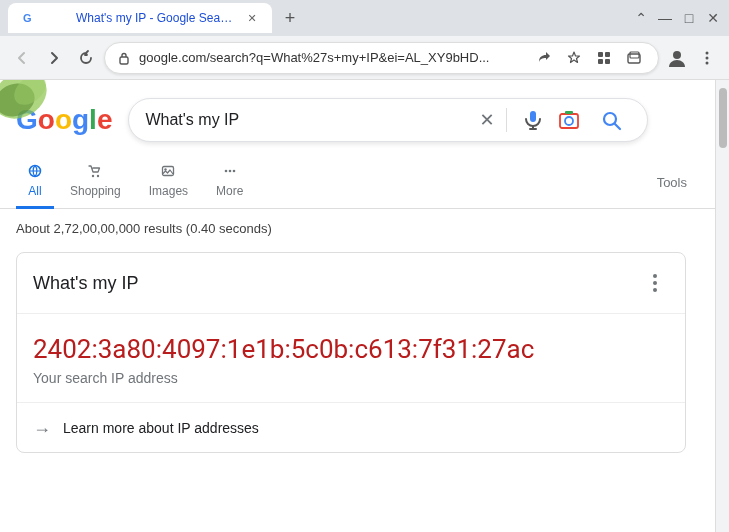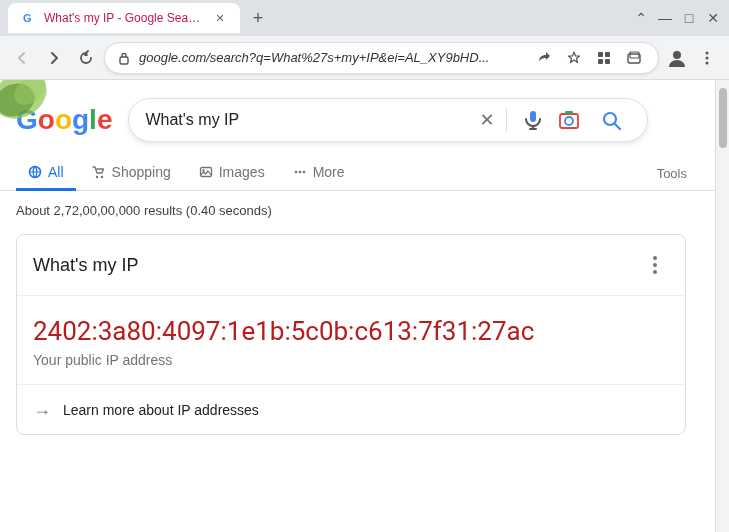--- a/index.html
+++ b/index.html
@@ -75,21 +75,21 @@
       height: 32px;
       background: #fff;
       border-radius: 20px;
       display: flex;
       align-items: center;
       padding: 0 12px;
       gap: 8px;
       border: 1px solid #ddd;
       box-shadow: 0 1px 3px rgba(0,0,0,0.1);
     }
-    .address-text { font-size: 13px; color: #333; flex: 1; font-style: italic; }
+    .address-text { font-size: 13px; color: #333; flex: 1; }
     .address-icons { display: flex; gap: 6px; align-items: center; }
     .address-icon-btn {
       width: 24px; height: 24px;
       display: flex; align-items: center; justify-content: center;
       border-radius: 50%;
       cursor: pointer;
       color: #555;
       font-size: 14px;
     }
     .navbar-right {
@@ -196,25 +196,26 @@
       align-items: center;
       padding: 0 16px;
       border-bottom: 1px solid #ddd;
       gap: 4px;
     }
     .search-tab {
       display: flex;
       align-items: center;
       gap: 6px;
       padding: 8px 12px;
-      font-size: 14px;
+      font-size: 12px;
       color: #70757a;
       cursor: pointer;
       border-bottom: 3px solid transparent;
       margin-bottom: -1px;
+      flex-direction: column;
     }
     .search-tab.active {
       color: #1a73e8;
       border-bottom: 3px solid #1a73e8;
     }
     .tab-spacer { flex: 1; }
     .tools-btn {
       display: flex;
       align-items: center;
       gap: 6px;
@@ -303,21 +304,21 @@
 </head>
 <body>
 
 <div class="titlebar">
   <div class="titlebar-tab">
 
     <svg width="16" height="16" viewBox="0 0 16 16">
       <circle cx="8" cy="8" r="8" fill="#fff"></circle>
       <text x="3" y="12" font-size="11" font-weight="bold" fill="#4285f4" font-family="Arial">G</text>
     </svg>
-    <span style="font-size:12px;color:#be185d;max-width:160px;overflow:hidden;white-space:nowrap;text-overflow:ellipsis;">What's my IP - Google Search</span>
+    <span style="font-size:12px;color:#1d4ed8;max-width:160px;overflow:hidden;white-space:nowrap;text-overflow:ellipsis;margin-left:32px;">What's my IP - Google Search</span>
     <span class="tab-close">✕</span>
   </div>
   <div class="new-tab-btn">+</div>
   <div class="titlebar-spacer"></div>
   <div class="titlebar-controls">
     <div class="titlebar-control">⌃</div>
     <div class="titlebar-control">—</div>
     <div class="titlebar-control">□</div>
     <div class="titlebar-control">✕</div>
   </div>
@@ -483,21 +484,21 @@
         <div class="card-header">
           <span class="card-title">What's my IP</span>
           <div class="card-menu">
             <div class="card-menu-dot"></div>
             <div class="card-menu-dot"></div>
             <div class="card-menu-dot"></div>
           </div>
         </div>
         <div class="card-body">
           <div class="ip-address">2402:3a80:4097:1e1b:5c0b:c613:7f31:27ac</div>
-          <div class="ip-label">Your public IP address</div>
+          <div class="ip-label">Your search IP address</div>
         </div>
         <div class="card-footer">
           <span class="footer-arrow">→</span>
           <span class="footer-link">Learn more about IP addresses</span>
         </div>
       </div>
     </div>
   </div>
 
   <div class="scrollbar">

